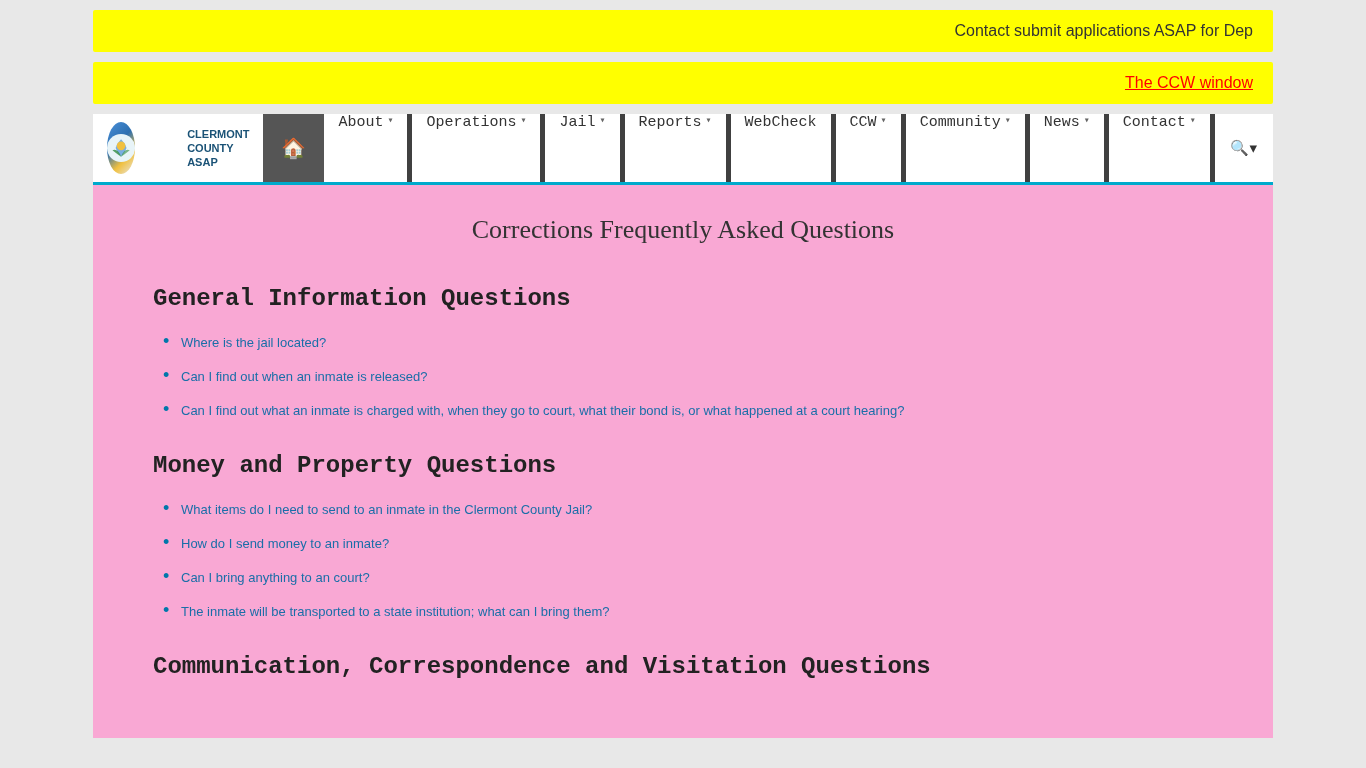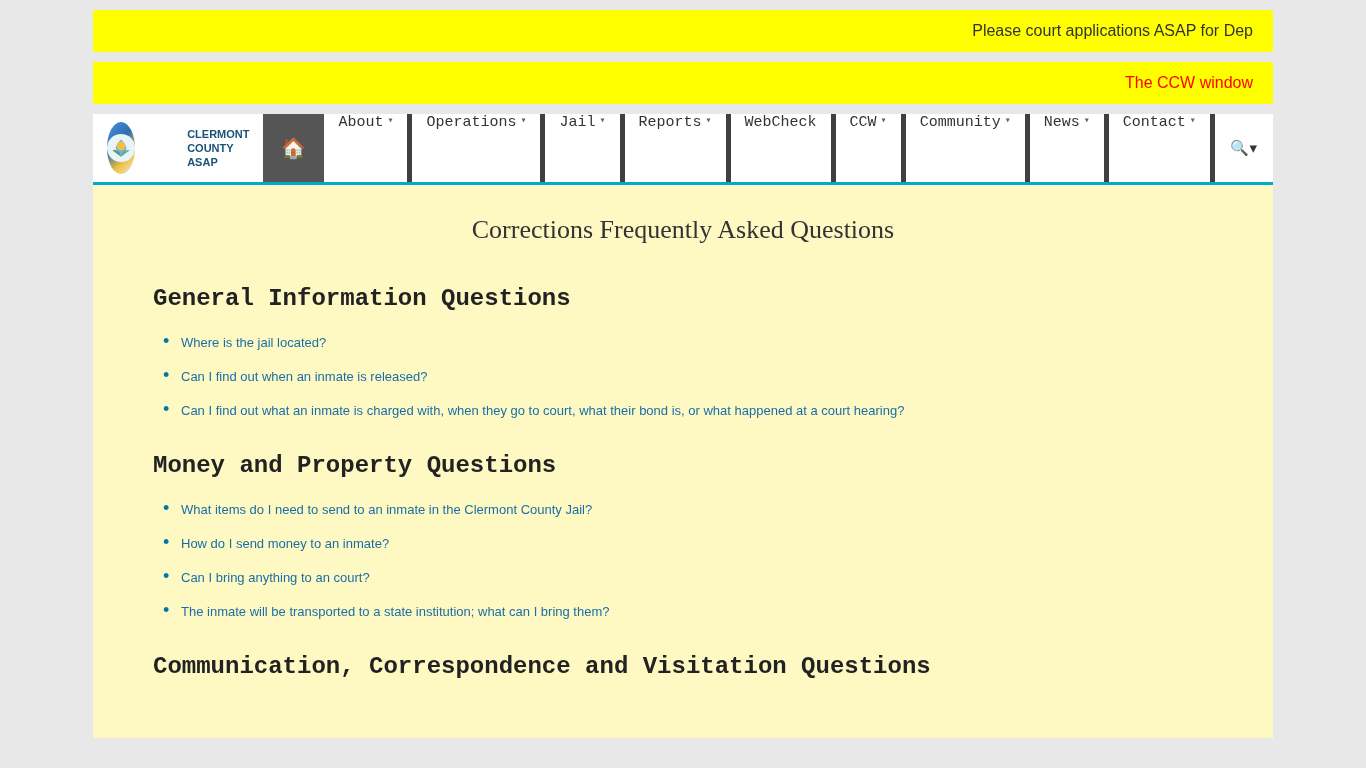--- a/index.html
+++ b/index.html
@@ -12,20 +12,21 @@
       width: 1180px;
       max-width: 98%;
       border-radius: 2px;
       text-align: right;
       white-space: nowrap;
       overflow: hidden;
     }
     .banner-yellow.red-text {
       color: red;
       font-weight: 500;
+      text-decoration: underline;
     }
     .banner-yellow.black-text {
       color: #333;
     }
 
     nav {
       background: white;
       width: 1180px;
       max-width: 98%;
       margin: 0 auto;
@@ -99,21 +100,21 @@
     .nav-search {
       display: flex;
       align-items: center;
       padding: 0 16px;
       cursor: pointer;
       font-size: 15px;
       color: #333;
     }
 
     .main-content {
-      background: #fef9c3;
+      background: #f9a8d4;
       width: 1180px;
       max-width: 98%;
       margin: 0 auto;
       padding: 30px 60px 40px 60px;
       min-height: 520px;
     }
 
     .page-title {
       text-align: center;
       font-size: 26px;
@@ -162,21 +163,21 @@
 
     .home-icon {
       color: white;
       font-size: 20px;
     }
   </style>
 </head>
 <body>
 
 <div class="banner-yellow black-text">
-  <span>Please court applications ASAP for Dep</span>
+  <span>Contact submit applications ASAP for Dep</span>
 </div>
 <div class="banner-yellow red-text">
   <span>The CCW window</span>
 </div>
 
 <nav>
   <div class="logo-area">
     <div class="logo-circle">
       <svg class="logo-svg" viewBox="0 0 52 52" xmlns="http://www.w3.org/2000/svg">
         <circle cx="26" cy="26" r="26" fill="#e8f4f8"></circle>

